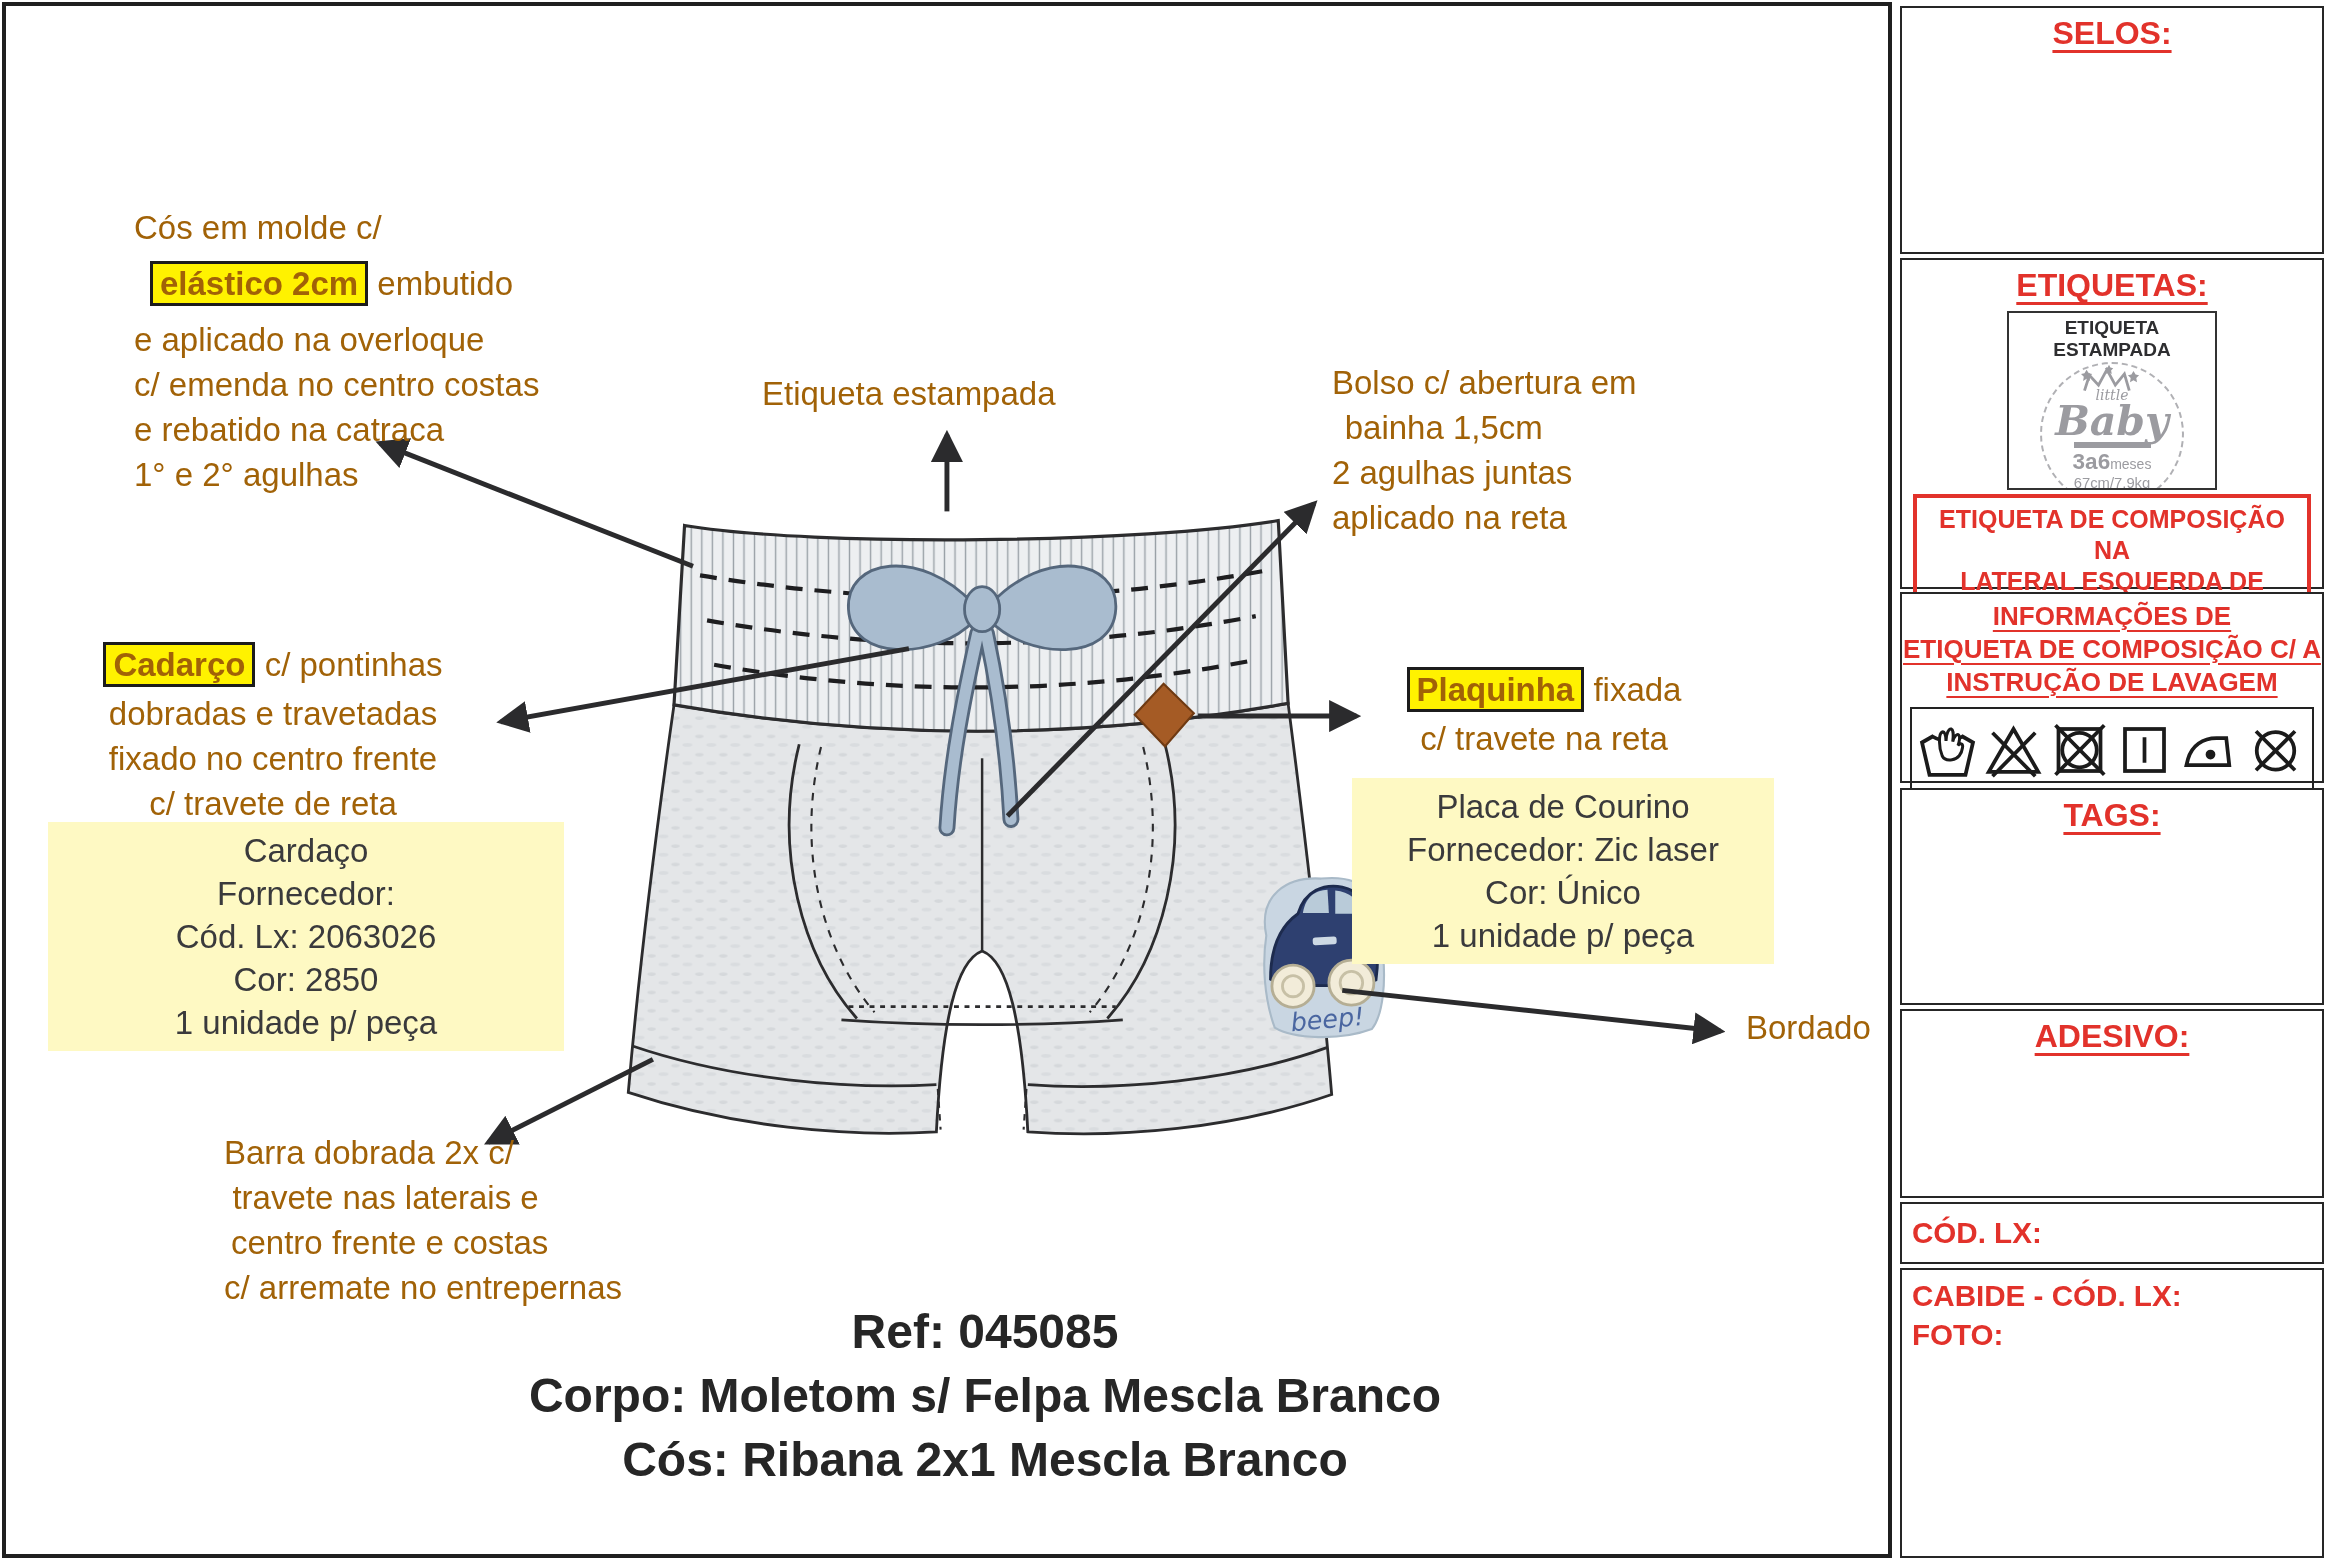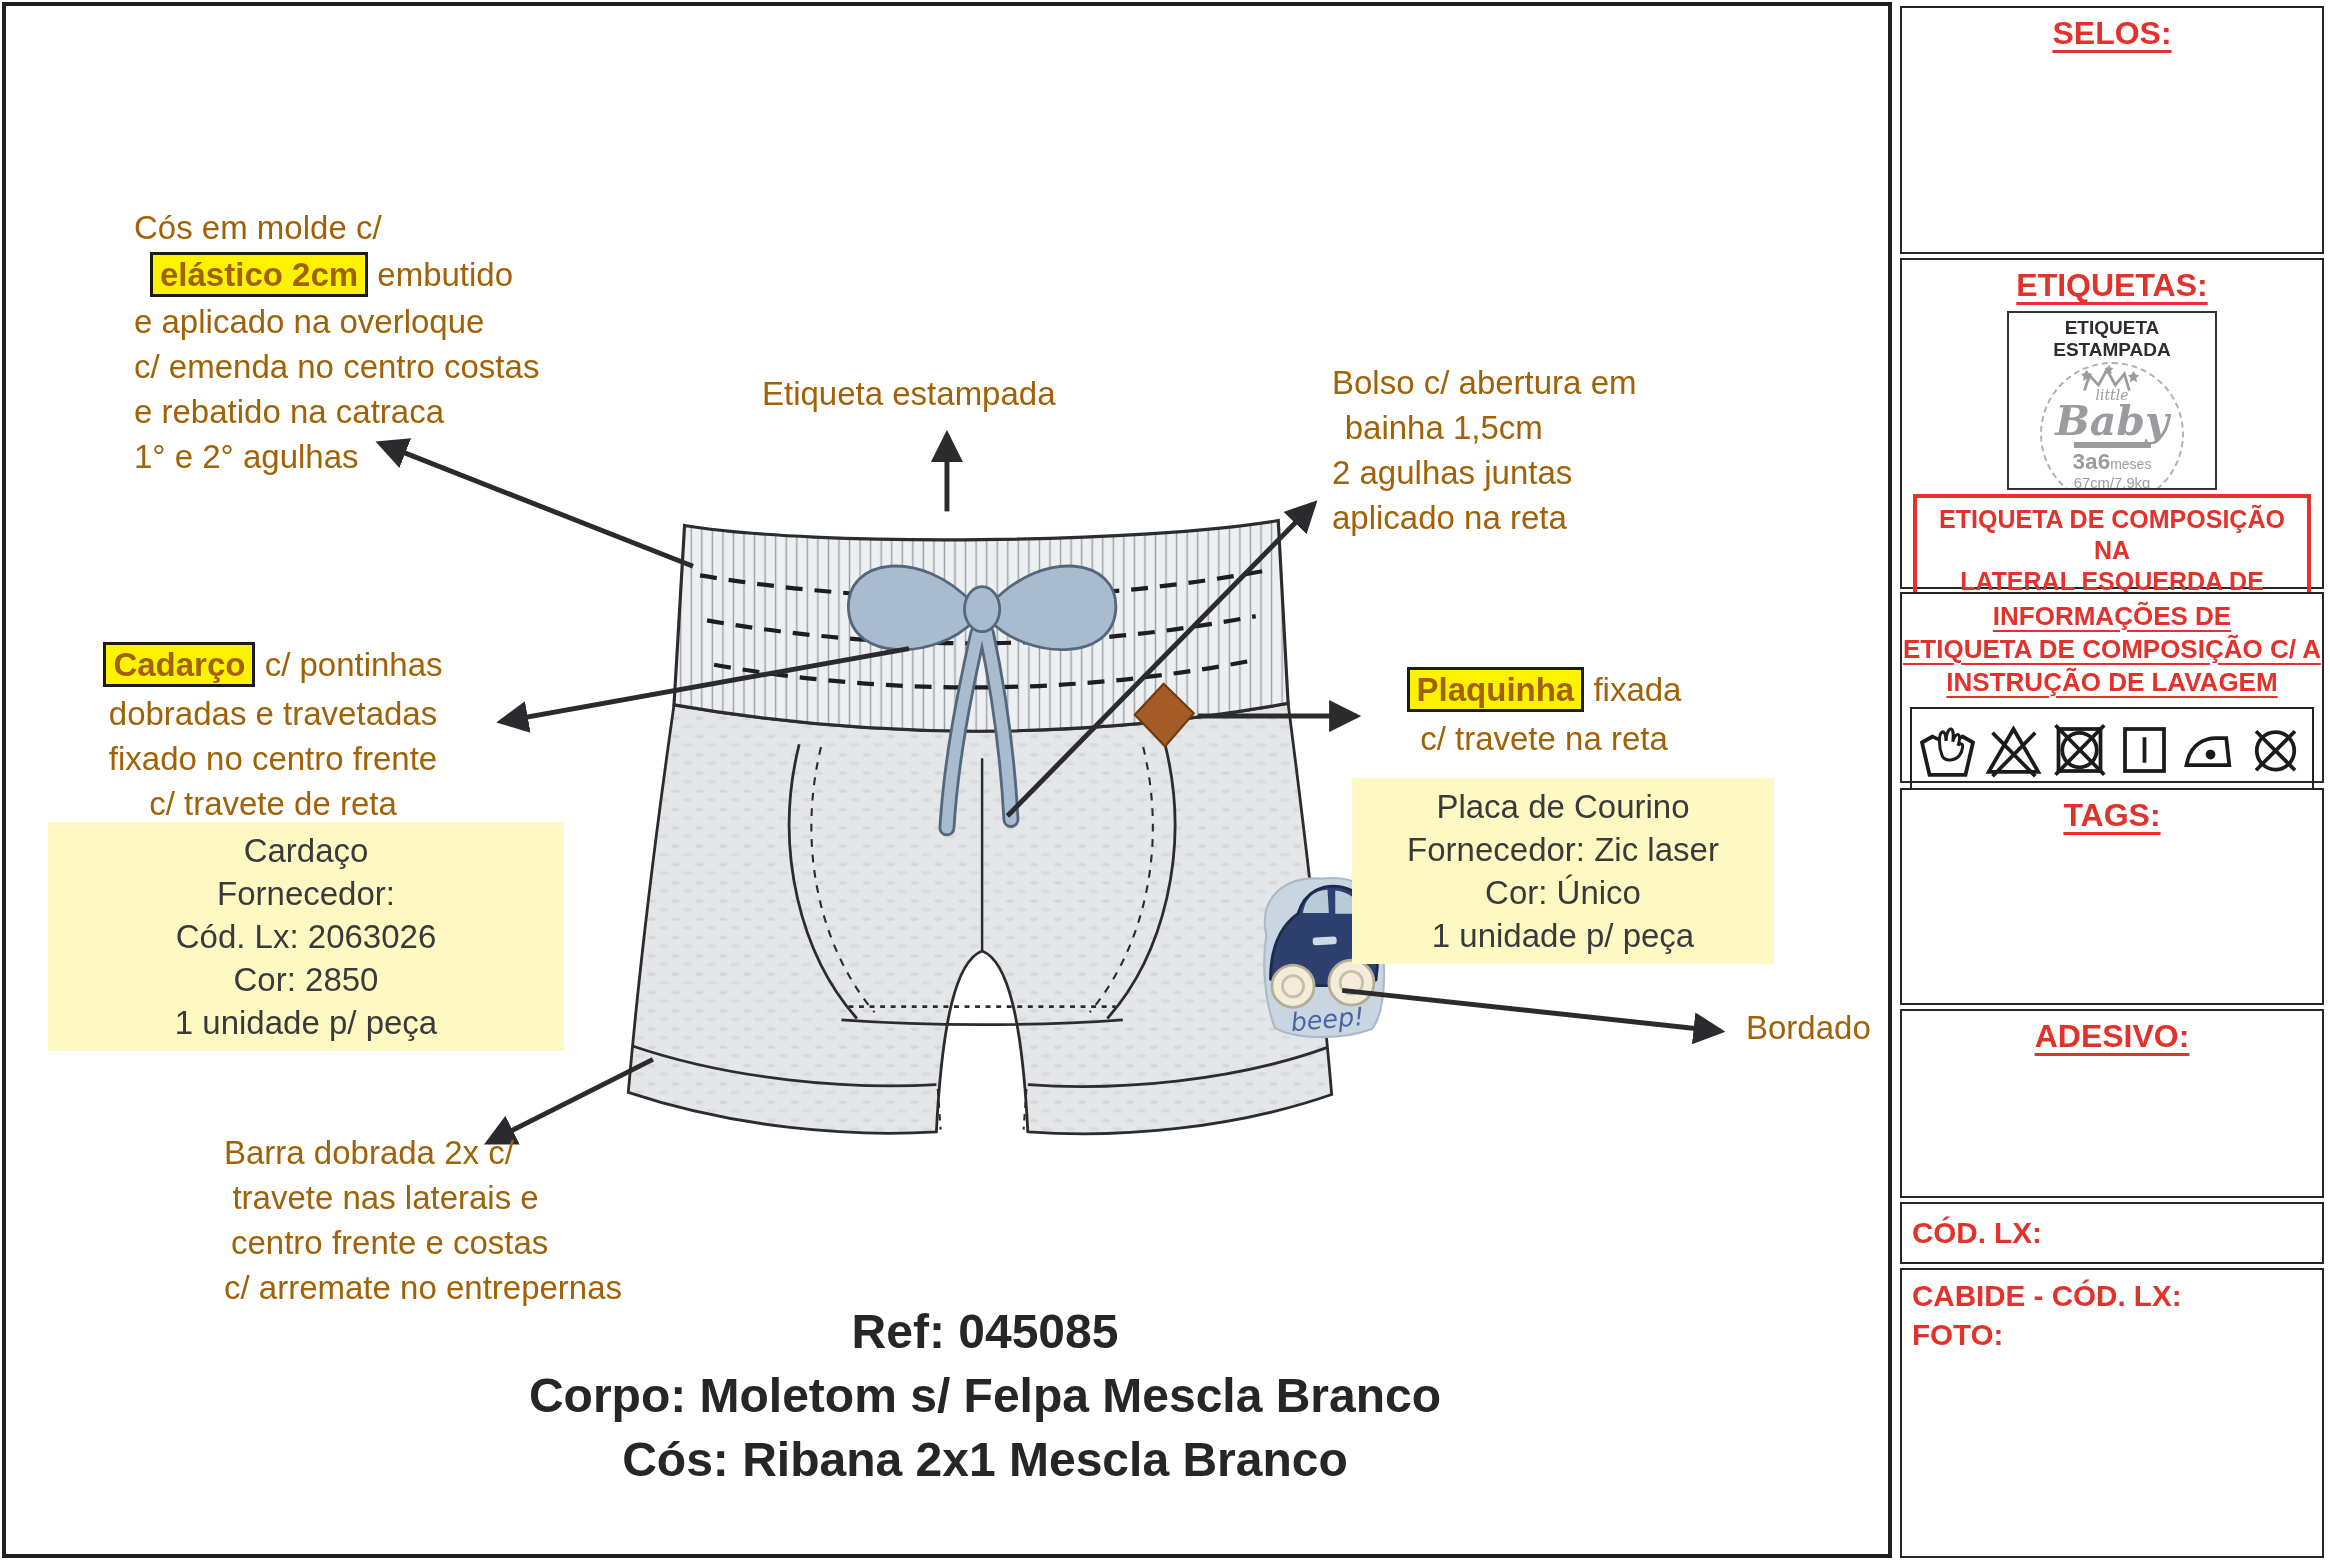--- a/index.html
+++ b/index.html
@@ -139,21 +139,21 @@
       <path d="M1432,1160 L1868,716" marker-end="url(#ah)"></path>
       <path d="M1292,922 L712,1026" marker-end="url(#ah)"></path>
       <path d="M1703,1018 L1928,1018" marker-end="url(#ah)"></path>
       <path d="M1908,1408 L2446,1466" marker-end="url(#ah)"></path>
       <path d="M928,1506 L694,1624" marker-end="url(#ah)"></path>
     </g>
   </svg>
 
   <div class="ann" style="left:134px;top:205px;">
     <div>Cós em molde c/</div>
-    <div style="margin:2px 0;padding-left:16px;">
+    <div style="margin:11px 0;padding-left:16px;">
       <span class="chip">elástico 2cm</span>
       <span>embutido</span>
     </div>
     <div>e aplicado na overloque</div>
     <div>c/ emenda no centro costas</div>
     <div>e rebatido na catraca</div>
     <div>1° e 2° agulhas</div>
   </div>
 
   <div class="ann" style="left:762px;top:371px;">Etiqueta estampada</div>

